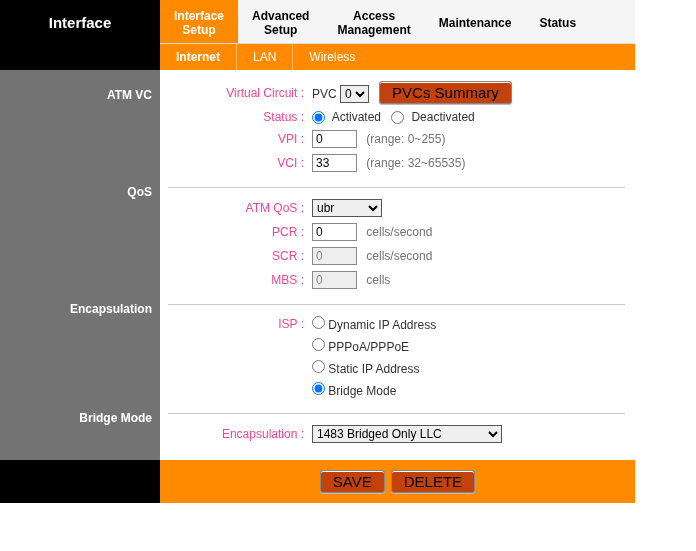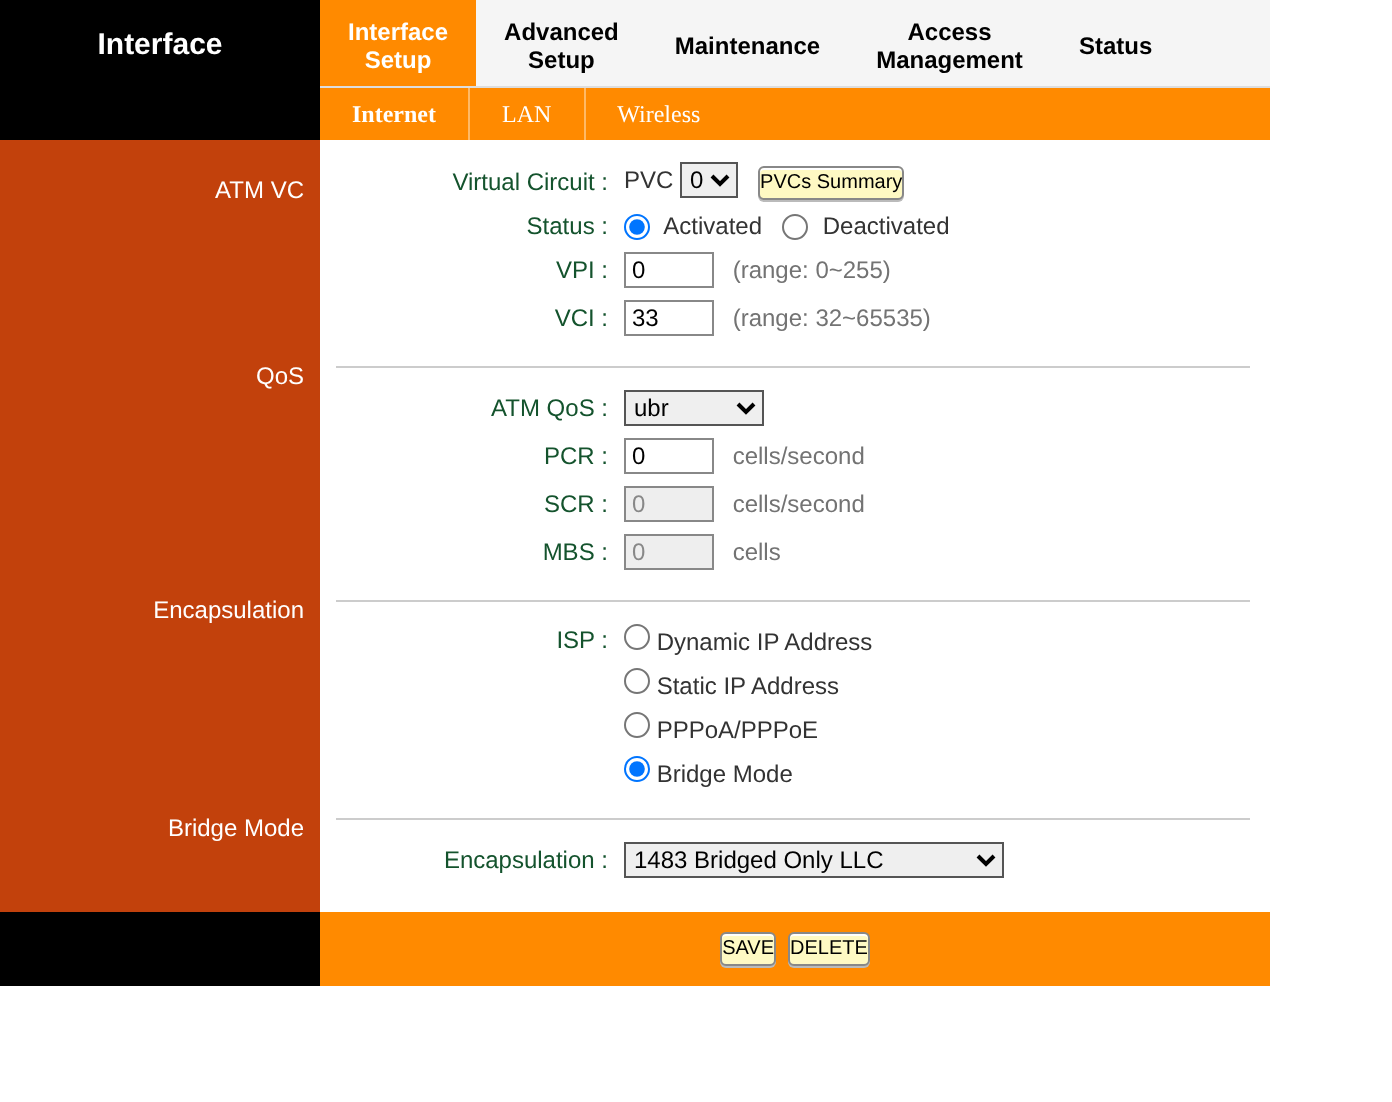--- a/index.html
+++ b/index.html
@@ -7,41 +7,41 @@
   .page { width: 635px; height: 551px; position: relative; }
 
   
   .topbar { display: flex; height: 44px; }
   .brand { width: 160px; background: #000; color: #fff; display: flex; align-items: center; justify-content: center; font-weight: bold; font-size: 15px; }
   .tabs { flex: 1; background: #f5f5f5; display: flex; border-bottom: 1px solid #ddd; }
   .tab { padding: 6px 14px 4px; text-align: center; color: #000000; font-size: 12px; font-weight: bold; line-height: 14px; display:flex; align-items:center; justify-content:center; cursor: pointer; }
   .tab.active { background: #ff8a00; color: #fff; }
 
   
-  .subbar { display: flex; height: 26px; font-family: Liberation Serif, serif; }
+  .subbar { display: flex; height: 26px; }
   .subbar .spacer { width: 160px; background: #000; }
   .subtabs { flex: 1; background: #ff8a00; display: flex; align-items: center; }
   .subtab { color: #fff; padding: 0 16px; font-size: 12px; height: 100%; display:flex; align-items:center; cursor:pointer; border-left: 1px solid rgba(255,255,255,.4); }
   .subtab:first-child { border-left: none; }
   .subtab.active { font-weight: bold; }
 
   
   .content { display: flex; flex-direction: column; }
   .section { display: flex; }
-  .section .label-col { width: 160px; background: #c2410c; color: #fff; font-weight: normal; font-size: 12px; text-align: right; padding: 6px 8px 0 0; }
+  .section .label-col { width: 160px; background: #737373; color: #fff; font-weight: bold; font-size: 12px; text-align: right; padding: 6px 8px 0 0; }
   .section .form-col { flex: 1; background: #fff; padding: 8px 10px 4px 8px; }
   .section.with-hr .form-col { padding-top: 0; }
   .section.with-hr .form-col hr { border: none; border-top: 1px solid #ccc; margin: 8px 0 8px; }
 
   table.form { border-collapse: collapse; }
   table.form td { padding: 3px 4px; vertical-align: middle; white-space: nowrap; }
-  table.form td.k { text-align: right; color: #14532d; padding-right: 4px; width: 140px; }
+  table.form td.k { text-align: right; color: #ec4899; padding-right: 4px; width: 140px; }
   table.form td.k::after { content: " :"; }
 
-  .btn { font-size: 10px; padding: 2px 0; border: 1px solid #888; background: #fef9c3; border-radius: 3px; box-shadow: inset 0 1px 0 #fff, 0 1px 0 #bbb; cursor: pointer; }
+  .btn { font-size: 15px; padding: 2px 12px; border: 1px solid #888; background: #c2410c; border-radius: 3px; box-shadow: inset 0 1px 0 #fff, 0 1px 0 #bbb; cursor: pointer; }
   input[type=text] { font-size: 12px; padding: 1px 3px; border: 1px solid #888; }
   input[type=text].w45 { width: 45px; }
   input[type=text].disabled { background: #eee; color: #888; }
   select { font-size: 12px; border: 1px solid #555; }
   .range { color: #737373; margin-left: 6px; }
   .radio-row input { vertical-align: middle; margin-right: 4px; }
   .radio-list td { padding: 3px 4px; }
 
   
   .footer { display:flex; }
@@ -53,23 +53,23 @@
 
 <div class="page">
 
   <div class="topbar">
     <div class="brand">Interface</div>
     <div class="tabs">
       <div class="tab active" style="white-space:pre-line;">Interface
 Setup</div>
       <div class="tab" style="white-space:pre-line;">Advanced
 Setup</div>
-      <div class="tab">Maintenance</div>
       <div class="tab" style="white-space:pre-line;">Access
 Management</div>
+      <div class="tab">Maintenance</div>
       <div class="tab">Status</div>
     </div>
   </div>
 
   <div class="subbar">
     <div class="spacer"></div>
     <div class="subtabs">
       <div class="subtab active">Internet</div>
       <div class="subtab">LAN</div>
       <div class="subtab">Wireless</div>
@@ -160,25 +160,25 @@
       <div class="form-col">
         <hr>
         <table class="form radio-list">
           <tbody>
               <tr>
             <td class="k">ISP</td>
             <td><label><input type="radio" name="isp" style=""> <span>Dynamic IP Address</span></label></td>
           </tr>
           <tr>
                 <td></td>
+                <td><label><input type="radio" name="isp" style=""> <span>PPPoA/PPPoE</span></label></td>
+              </tr>
+          <tr>
+                <td></td>
                 <td><label><input type="radio" name="isp" style=""> <span>Static IP Address</span></label></td>
-              </tr>
-          <tr>
-                <td></td>
-                <td><label><input type="radio" name="isp" style=""> <span>PPPoA/PPPoE</span></label></td>
               </tr>
           <tr>
                 <td></td>
                 <td><label><input type="radio" name="isp" checked="" style=""> <span>Bridge Mode</span></label></td>
               </tr>
         </tbody>
           </table>
       </div>
     </div>
 

